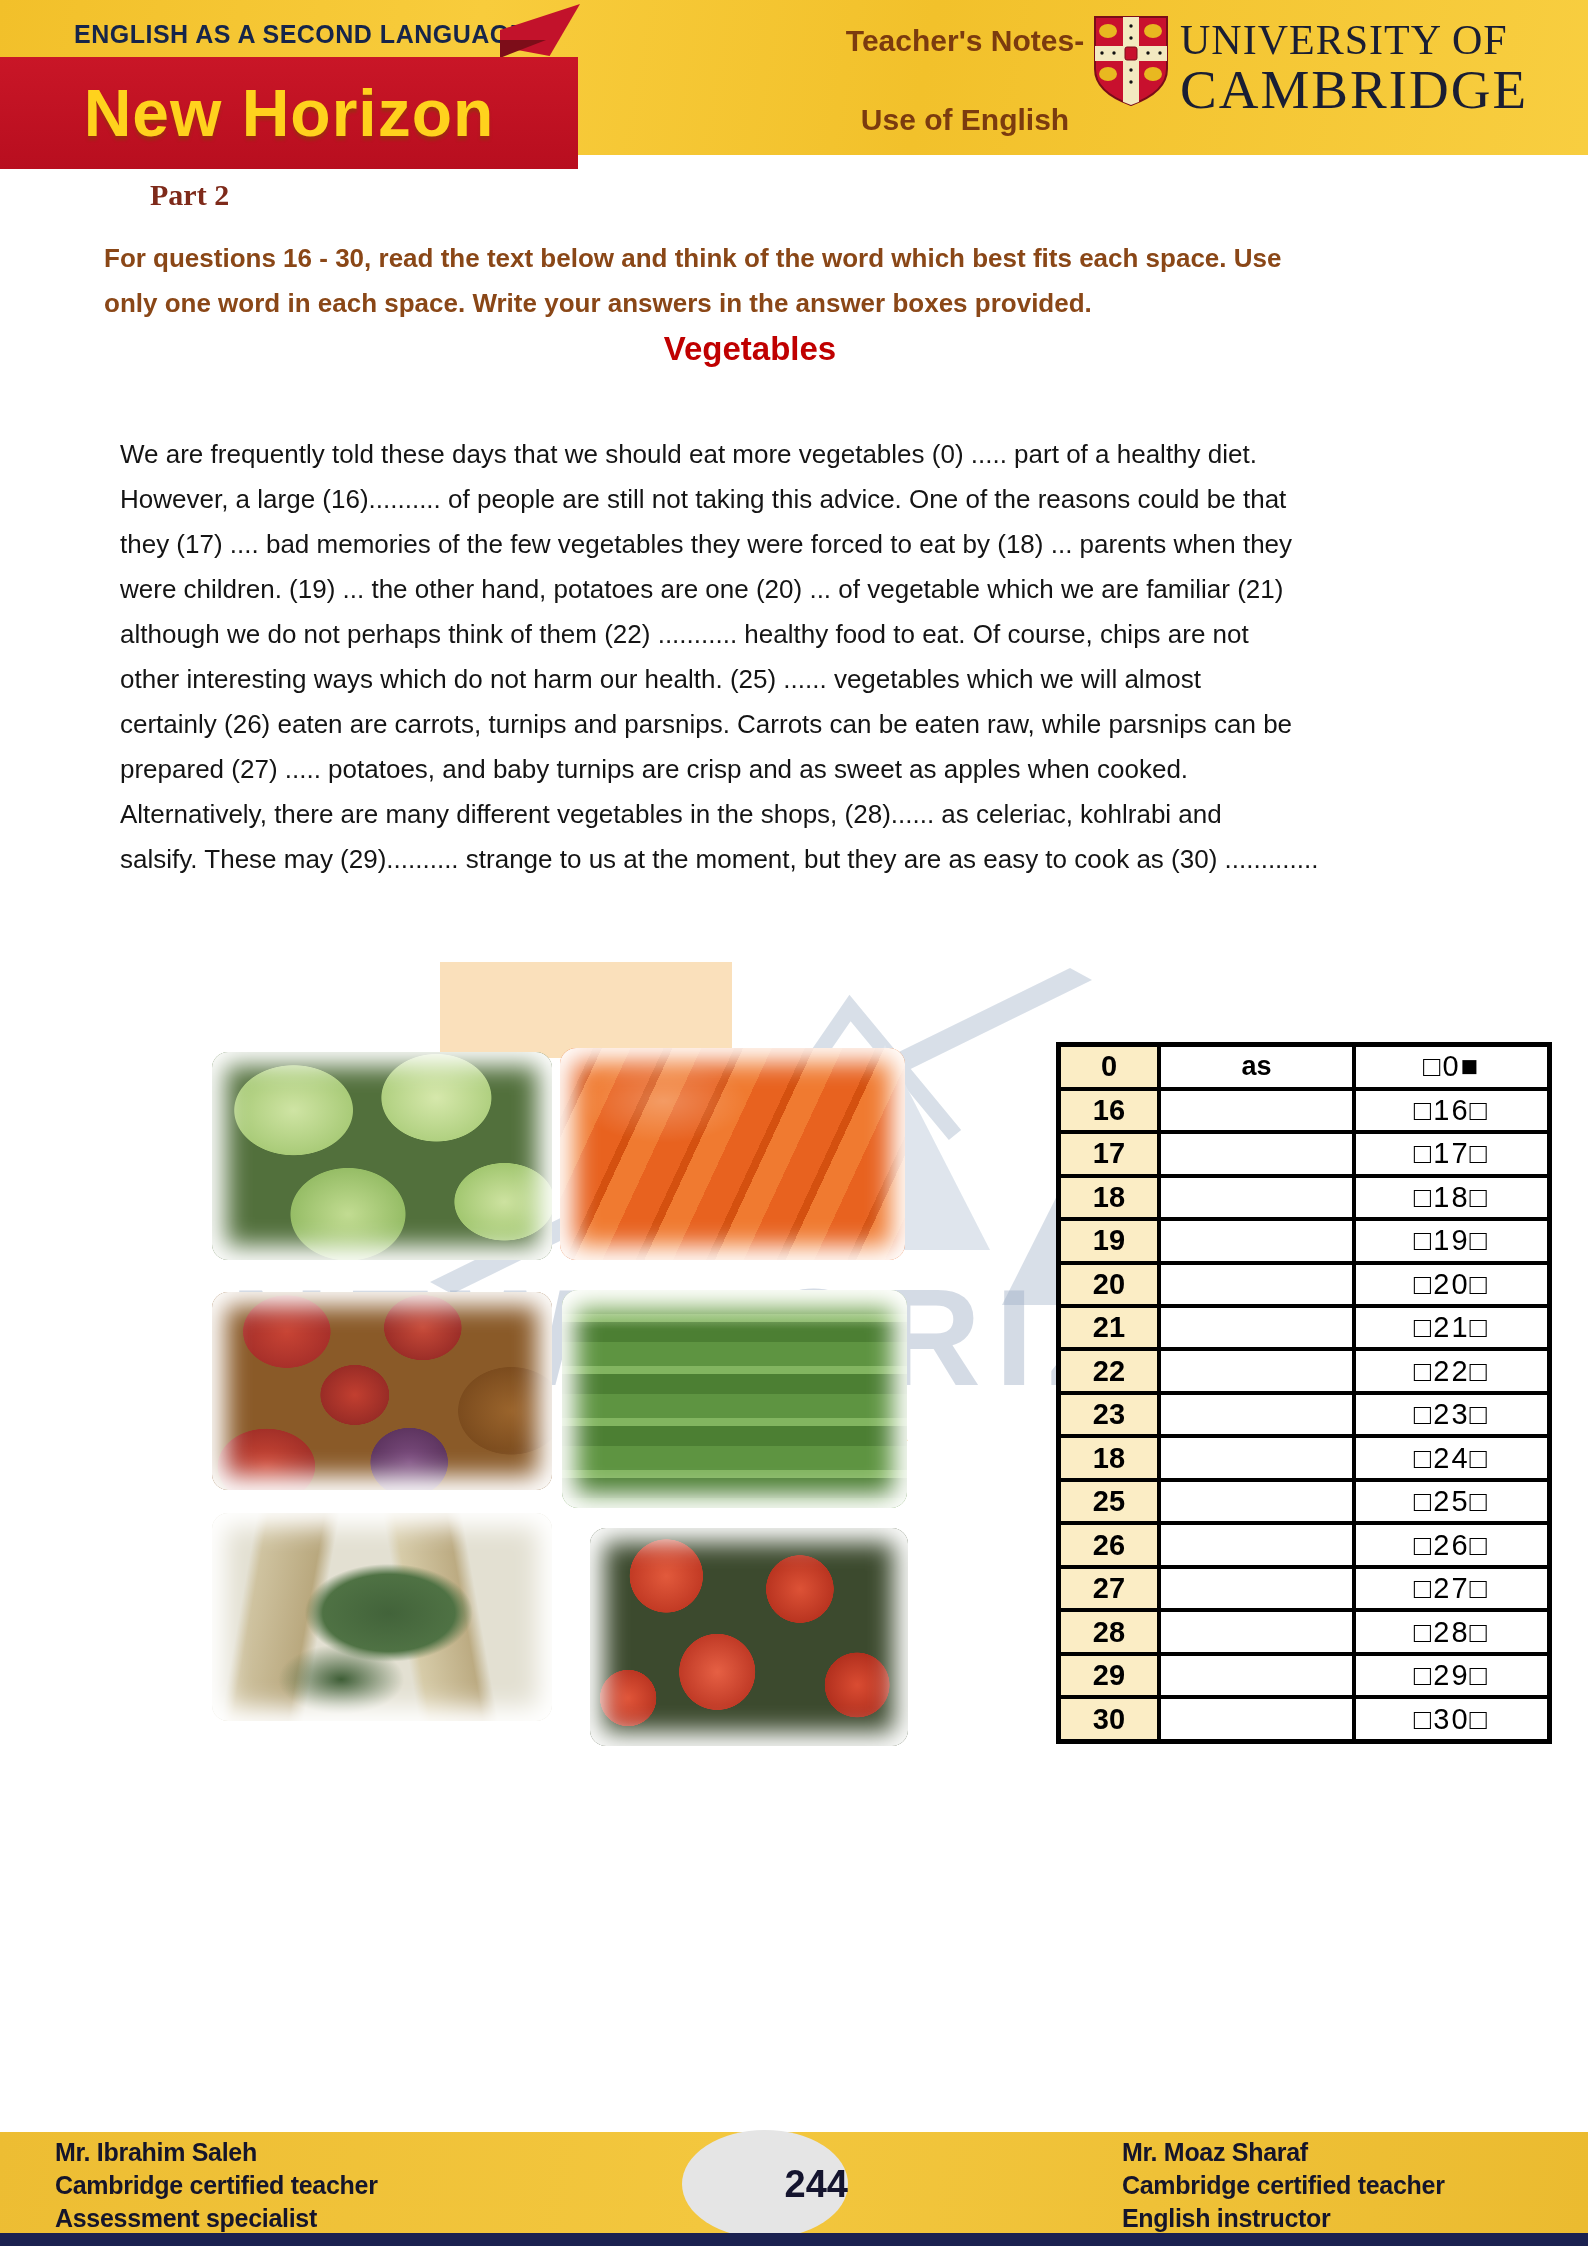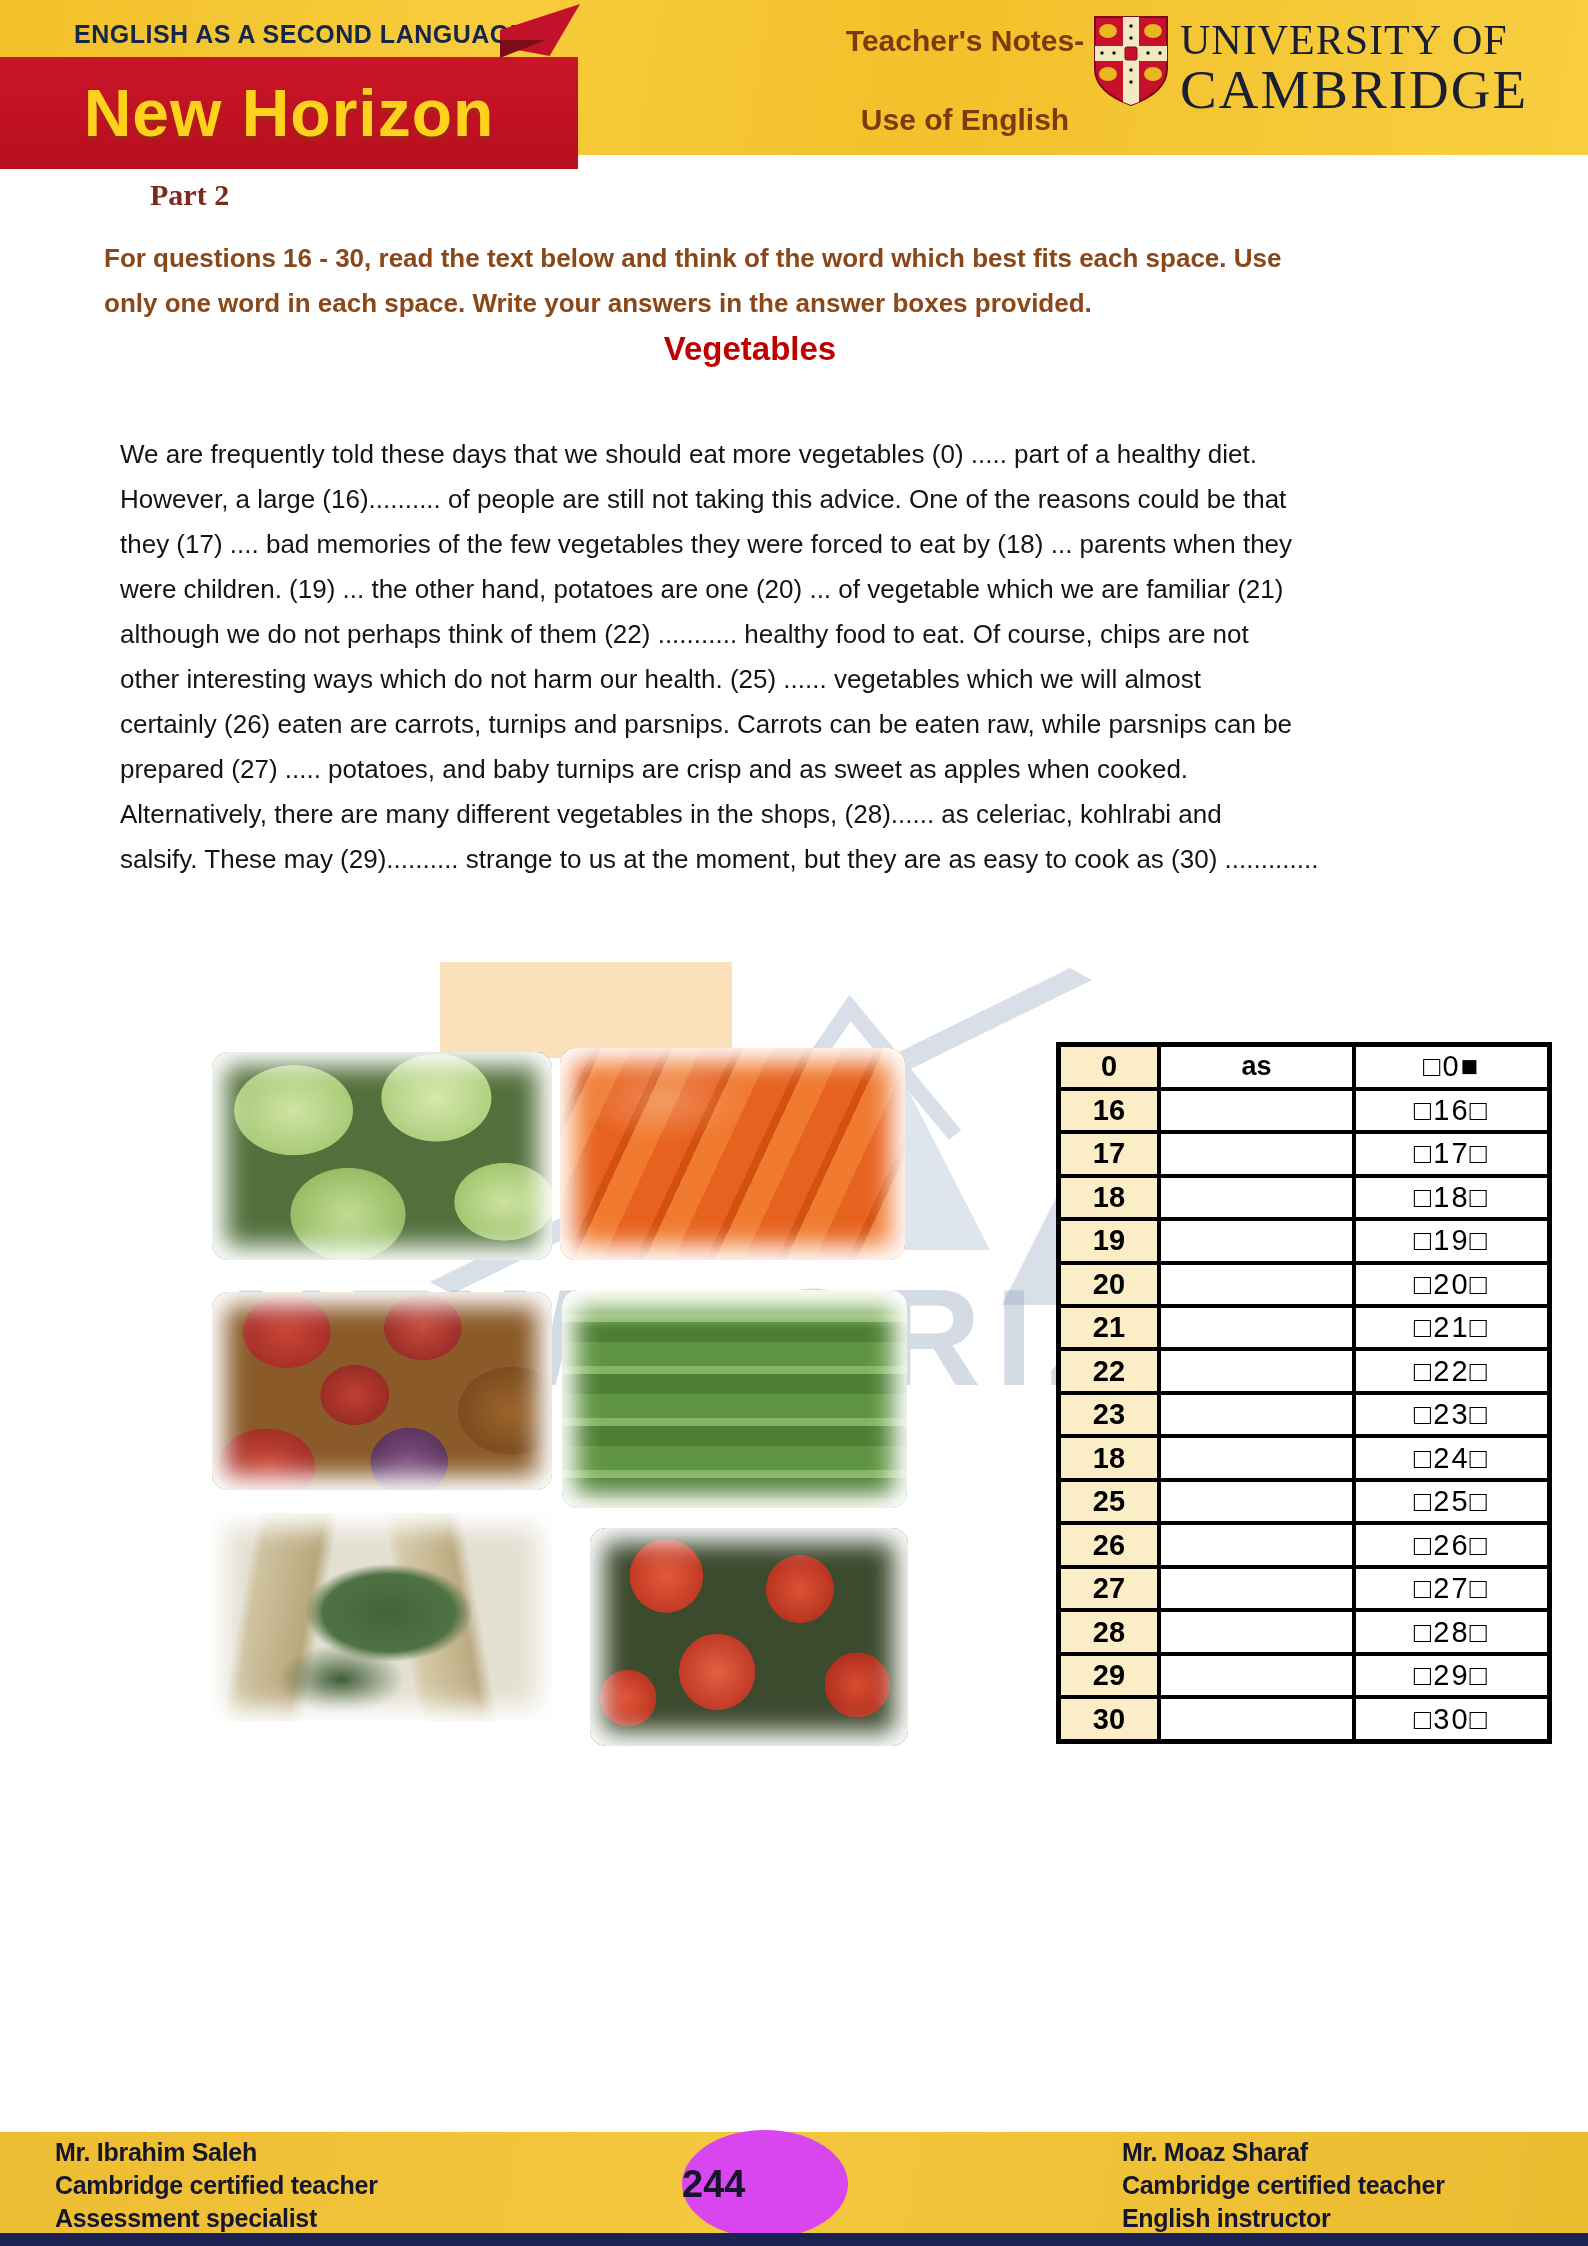--- a/index.html
+++ b/index.html
@@ -154,22 +154,22 @@
   }
   .footer-block {
     position:absolute; width:440px; text-align:left; z-index:2;
     font-size:25px; font-weight:bold; letter-spacing:-.3px;
     color:#15152b; line-height:33px;
   }
   .footer-left  { left:55px;  top:2136px; }
   .footer-right { left:1122px; top:2136px; }
   .page-circle {
     position:absolute; left:682px; top:2130px; width:166px; height:108px;
-    border-radius:50%; background:#d946ef;
-    display:flex; align-items:center; justify-content:flex-start; z-index:2;
+    border-radius:50%; background:#e5e5e5;
+    display:flex; align-items:center; justify-content:flex-end; z-index:2;
   }
   .page-num { font-size:38px; font-weight:bold; color:#14142e; }
   .bottom-strip {
     position:absolute; left:0; top:2233px; width:1588px; height:13px;
     background:#1b2150; z-index:2;
   }
 </style>
 </head>
 <body>
 

